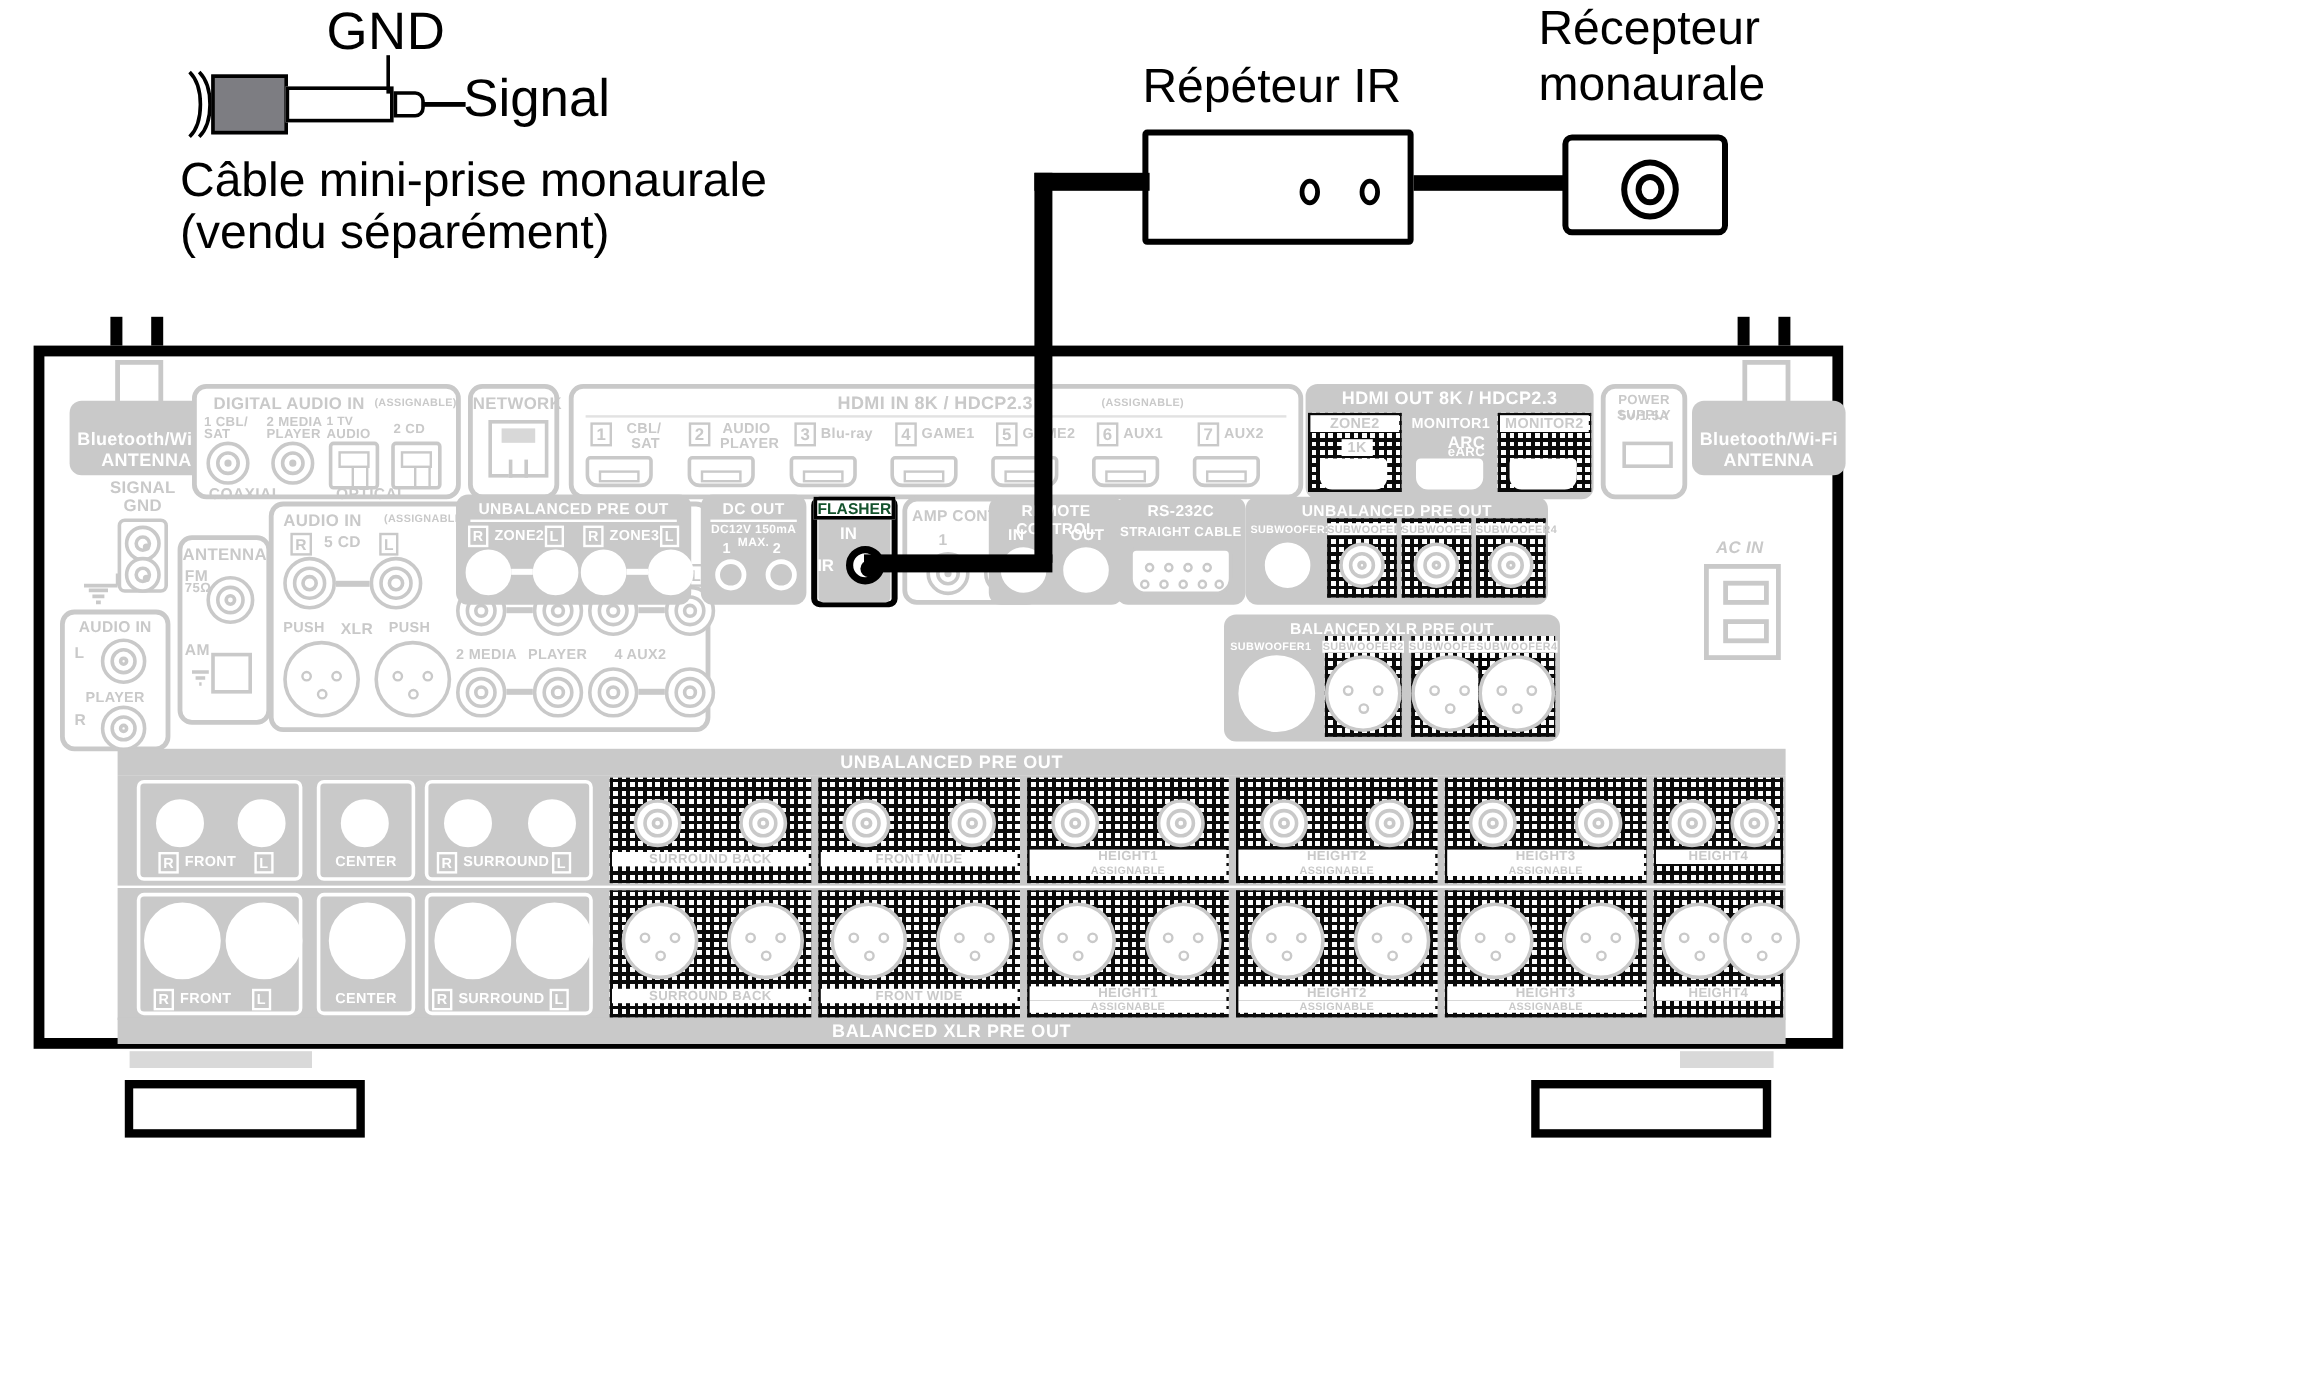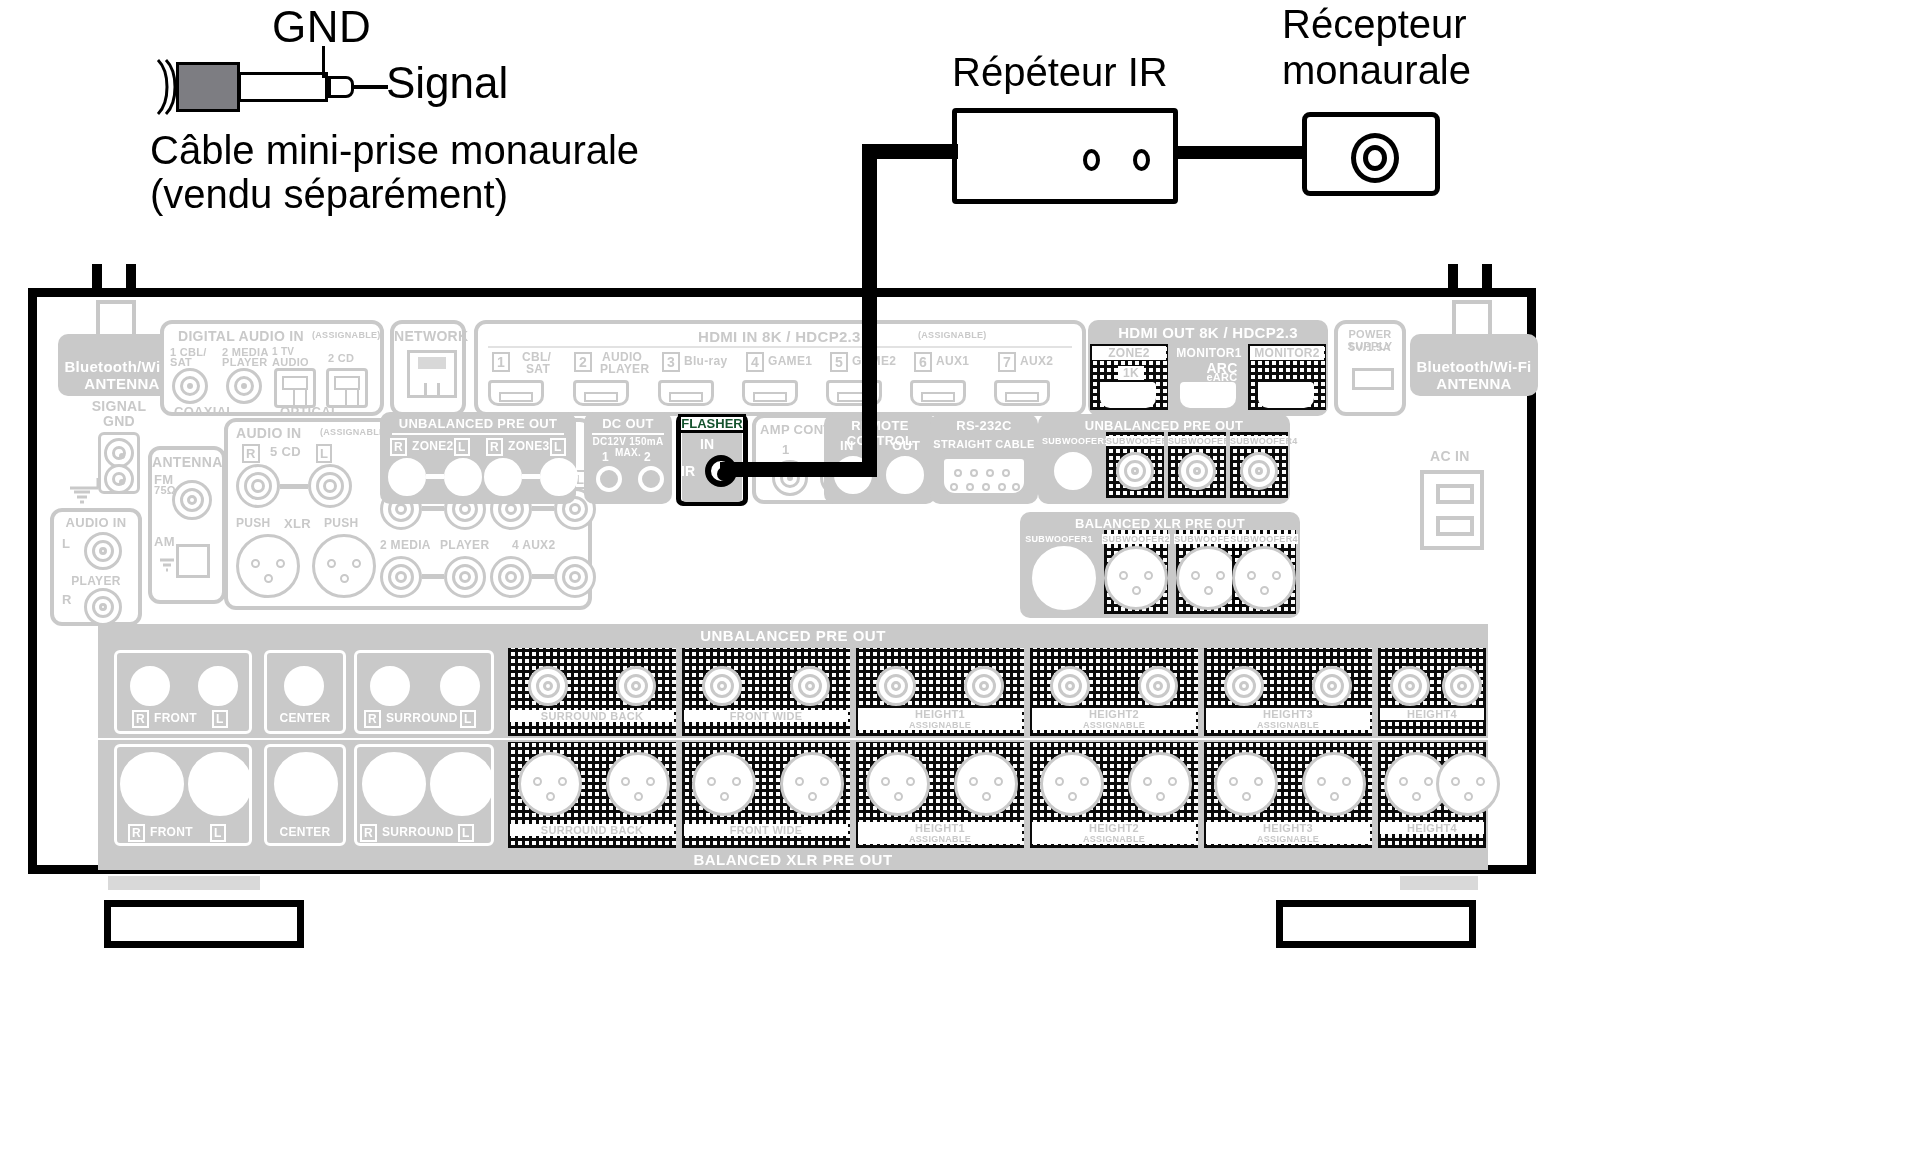--- a/index.html
+++ b/index.html
@@ -515,21 +515,21 @@
   <div class="hatch" style="left:212px; top:18px; width:64px; height:84px;"></div>
   <div class="sub" style="left:210px; top:22px; width:68px; font-size:9px; color:#c9c9c9; background:#fff;">SUBWOOFER4</div>
   <div class="xlr" style="left:212px; top:34px;">
       <i></i>
       <i></i>
       <i></i>
     </div>
 </div>
 
 <div class="abs" style="left:1398px; top:448px; width:110px; height:134px;">
-  <div class="sub sub-g" style="left:32px; top:0; font-size:14px;">AC IN</div>
+  <div class="sub sub-g" style="left:32px; top:0; font-size:14px;font-style:italic;">AC IN</div>
   <div class="acin" style="left:22px; top:22px;">
     <s style="top:10px;"></s>
       <s style="top:42px;"></s>
   </div>
 </div>
 
 <div class="speaker-strip" style="left:98px; top:624px; width:1390px; height:22px;">
   <div class="bottom-bar-label" style="top:3px;">UNBALANCED PRE OUT</div>
 </div>
 

